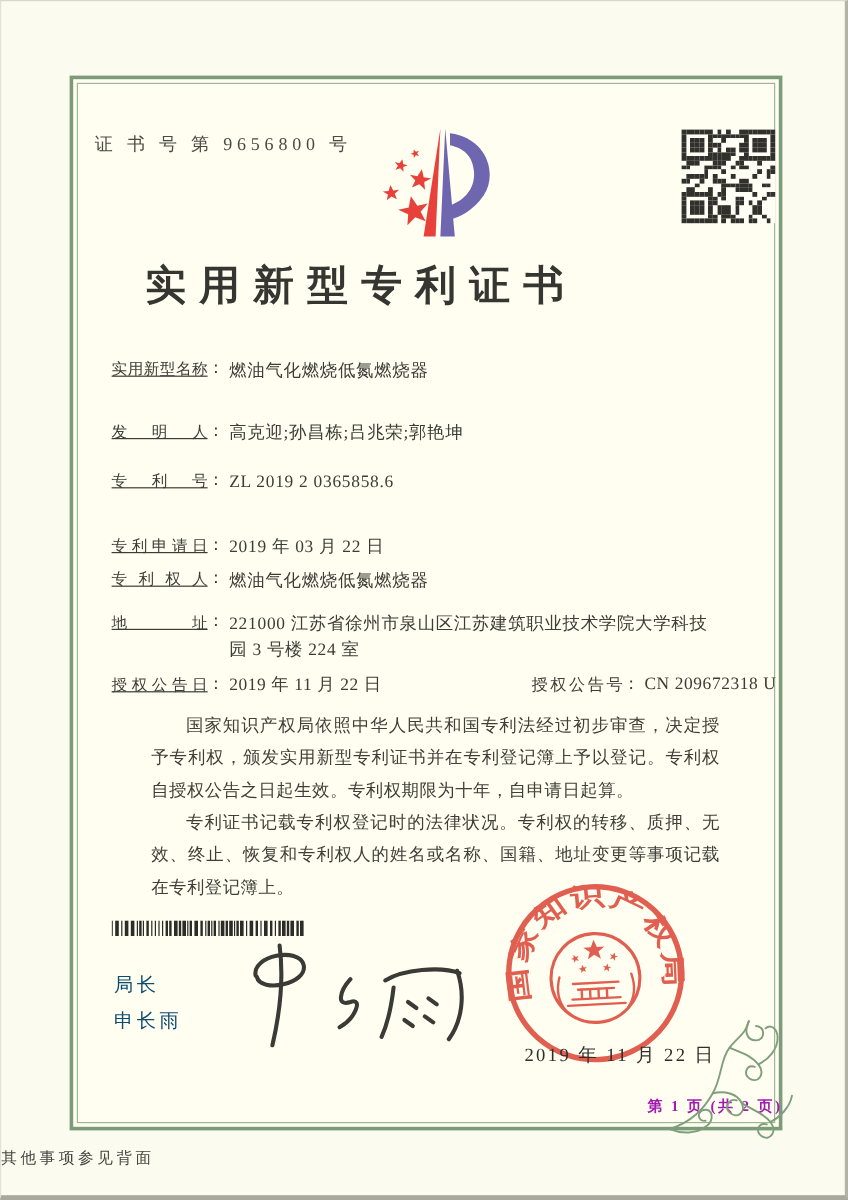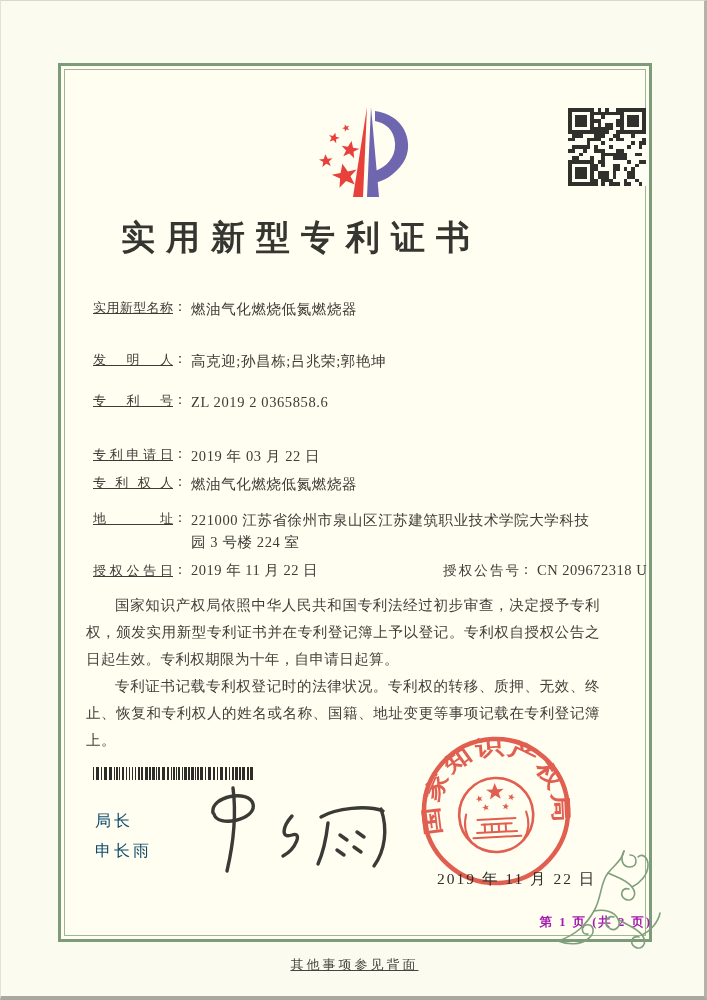--- a/index.html
+++ b/index.html
@@ -50,54 +50,55 @@
   .row .lab2 {
     display:inline-block; width:76px; font-size:13.5px;
     text-align:justify; text-align-last:justify; vertical-align:top; padding-top:1px;
   }
   .row .val2 { font-size:14.5px; letter-spacing:0.5px; margin-left:4px; }
   .paras {
     position:absolute; left:85px; top:591px; width:514px;
     font-size:14.5px; line-height:27px; color:#3f3f3a;
     text-align:justify; letter-spacing:0.4px;
   }
-  .paras p { text-indent:2em; }
+  .paras p { text-indent:2em;margin-left:40px; }
   .barcode {
     position:absolute; left:92px; top:766px; width:164px; height:13px;
     font-size:0; white-space:nowrap; overflow:hidden;
   }
   .barcode b { display:inline-block; height:100%; background:#2c2c28; }
   .signer { position:absolute; left:94px; color:#0c4a6e; font-size:16px; letter-spacing:3px; }
   .signer.t1 { top:810px; }
   .signer.t2 { top:840px; }
   .sig { position:absolute; left:196px; top:782px; }
   .seal { position:absolute; left:417px; top:732px; opacity:0.88; }
   .seal-date {
     position:absolute; left:436px; top:868px; font-size:15.5px; letter-spacing:2px;
     color:#2e2e2a; z-index:5;
   }
   .page-foot {
     position:absolute; left:57px; top:913px; width:594px; text-align:right;
     font-size:12.5px; letter-spacing:2px; color:#a21caf;font-weight:bold;
   }
   .back-note {
-    position:absolute; left:0; top:955px; width:707px; text-align:center;
-    font-size:13px; letter-spacing:3px; color:#45453f;text-decoration:underline;
+    position:absolute; left:0; top:955px; width:707px; 
+    font-size:13px; letter-spacing:3px; color:#45453f;
   }
   .flourish { position:absolute; left:555px; top:838px; z-index:4; }
 </style>
 </head>
 <body>
 
 <div class="paper">
 
   <div class="frame">
     <div class="frame-inner"></div>
   </div>
 
+  <div class="cert-no">证 书 号 第 9656800 号</div>
 
   <div class="logo">
     <svg width="120" height="102" viewBox="0 0 120 102">
       <g fill="#e8403a">
         <polygon points="74,6 60,96 70,96"></polygon>
         <g>
           <polygon points="0,-11 3.2,-3.4 11,-3.4 4.6,1.3 6.8,8.9 0,4.4 -6.8,8.9 -4.6,1.3 -11,-3.4 -3.2,-3.4" transform="translate(52,75) scale(1.15) rotate(-12)"></polygon>
           <polygon points="0,-11 3.2,-3.4 11,-3.4 4.6,1.3 6.8,8.9 0,4.4 -6.8,8.9 -4.6,1.3 -11,-3.4 -3.2,-3.4" transform="translate(57,49) scale(0.82) rotate(10)"></polygon>
           <polygon points="0,-11 3.2,-3.4 11,-3.4 4.6,1.3 6.8,8.9 0,4.4 -6.8,8.9 -4.6,1.3 -11,-3.4 -3.2,-3.4" transform="translate(33,60) scale(0.62) rotate(-6)"></polygon>
           <polygon points="0,-11 3.2,-3.4 11,-3.4 4.6,1.3 6.8,8.9 0,4.4 -6.8,8.9 -4.6,1.3 -11,-3.4 -3.2,-3.4" transform="translate(41,37) scale(0.5) rotate(14)"></polygon>

